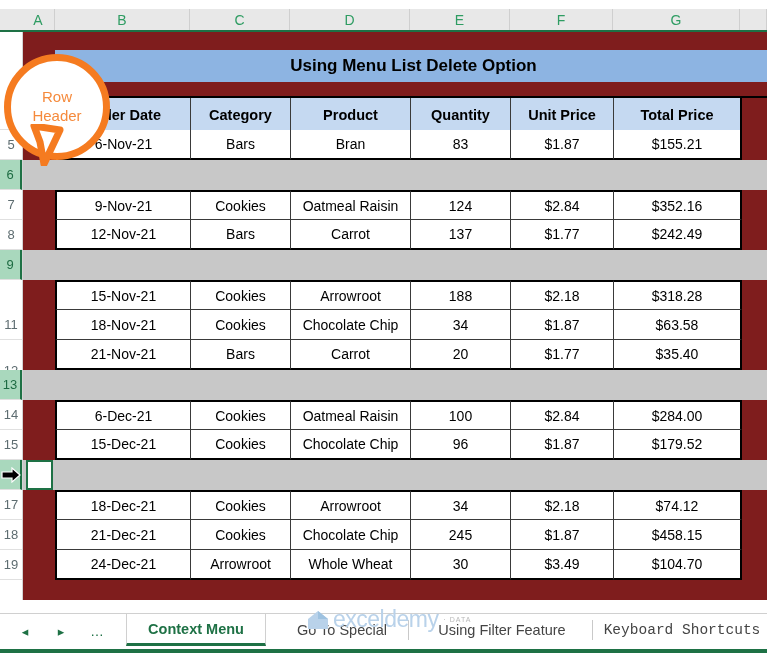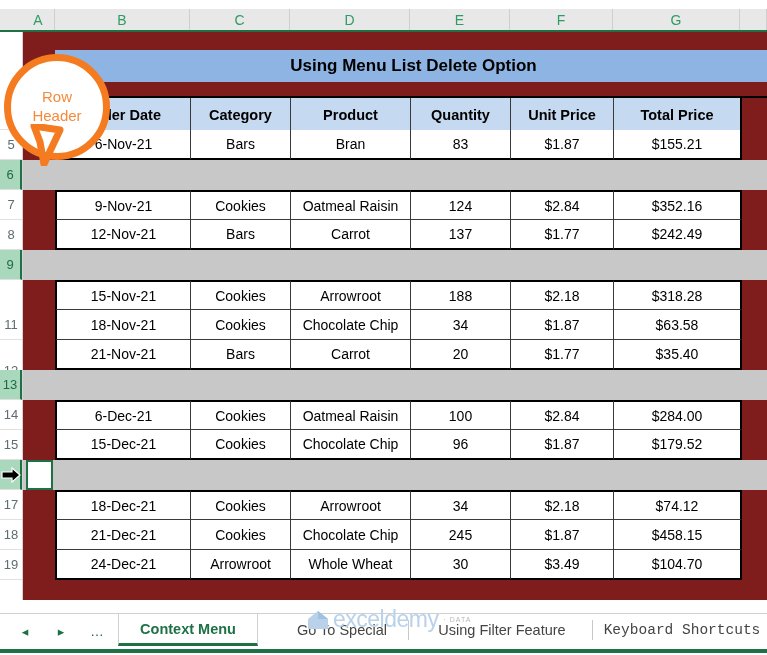--- a/index.html
+++ b/index.html
@@ -311,21 +311,21 @@
 <div id="tabbar">
   <div id="tabbar-topline"></div>
 
   <div id="nav-group">
     <span class="nav-btn">◂</span>
     <span class="nav-btn">▸</span>
     <span class="nav-btn">…</span>
   </div>
 
   <div id="bottom-green"></div>
-<div class="tab active" style="left: 118px; width: 140px;">Context Menu</div>
+<div class="tab active" style="left: 126px; width: 140px;">Context Menu</div>
     <div class="tab" style="left: 412px; width: 180px;">Using Filter Feature</div>
     <div class="tab" style="left: 272px; width: 140px;">Go To Special</div>
     <div class="tab" style="left: 598px; width: 168px; font-family: Liberation Mono, monospace;">Keyboard Shortcuts</div>
     <div class="tab-sep" style="left: 408px;"></div>
     <div class="tab-sep" style="left: 592px;"></div>
   </div>
 
 <div id="watermark">
   <svg width="24" height="22" viewBox="0 0 24 22">
     <path d="M12 2 L22 10 L22 20 L2 20 L2 10 Z" fill="#b9d2ea"></path>

